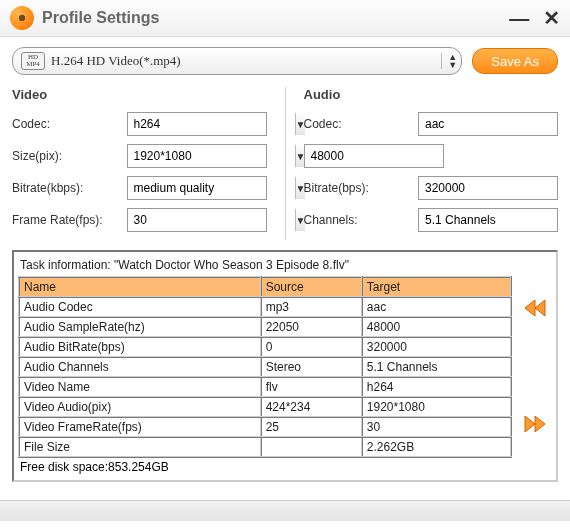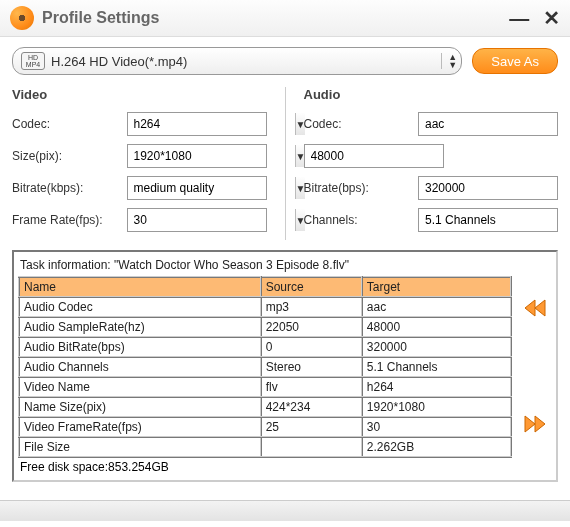--- a/index.html
+++ b/index.html
@@ -8,21 +8,21 @@
 .titlebar { display: flex; align-items: center; padding: 6px 10px; background: linear-gradient(#fdfdfd, #f0f0f0); border-bottom: 1px solid #ddd; }
 .titlebar .logo { width: 24px; height: 24px; background: radial-gradient(circle at 30% 30%, #ffb84d, #ff8c1a 60%, #e67300); border-radius: 50%; position: relative; margin-right: 8px; }
 .titlebar .logo::before { content: ""; position: absolute; top: 4px; left: 4px; width: 16px; height: 16px; background: radial-gradient(circle, #6b4a2b 30%, transparent 31%); border-radius: 50%; }
 .titlebar .title { font-size: 16px; font-weight: bold; color: #666; flex: 1; }
 .titlebar .winbtns { display: flex; gap: 14px; }
 .titlebar .winbtn { font-size: 20px; font-weight: bold; color: #333; cursor: pointer; line-height: 16px; }
 
 .content { padding: 10px 12px; }
 
 .profile-row { display: flex; gap: 10px; align-items: center; margin-bottom: 12px; }
-.profile-select { flex: 1; display: flex; align-items: center; border: 1px solid #999; border-radius: 12px; background: linear-gradient(#fff, #eee); padding: 3px 2px 3px 8px; height: 28px; }
+.profile-select { flex: 1; display: flex; align-items: center; border: 1px solid #999; border-radius: 12px; background: linear-gradient(#fff, #eee); padding: 3px 2px 3px 8px; height: 28px; font-family: Liberation Serif, serif; }
 .profile-select .icon-badge { width: 24px; height: 18px; border: 1px solid #888; border-radius: 3px; background: #f5f5f5; font-size: 7px; color: #444; display: flex; flex-direction: column; align-items: center; justify-content: center; line-height: 7px; margin-right: 6px; }
 .profile-select .label { flex: 1; font-size: 13px; color: #333; }
 .profile-select .arrows { width: 18px; display: flex; flex-direction: column; align-items: center; border-left: 1px solid #bbb; padding-left: 4px; }
 .profile-select .arrows span { font-size: 9px; line-height: 8px; color: #333; }
 
 .saveas-btn { background: linear-gradient(#ffb347, #ff8c1a); border: 1px solid #e67300; border-radius: 12px; color: #fff; font-size: 13px; padding: 4px 18px; cursor: pointer; height: 26px; }
 
 .settings-cols { display: flex; gap: 18px; margin-bottom: 10px; }
 .col { flex: 1; }
 .col h3 { font-size: 13px; font-weight: bold; color: #444; margin-bottom: 10px; }
@@ -177,21 +177,21 @@
                 <td>Audio Channels</td>
                 <td>Stereo</td>
                 <td>5.1 Channels</td>
               </tr>
               <tr>
                 <td>Video Name</td>
                 <td>flv</td>
                 <td>h264</td>
               </tr>
               <tr>
-                <td>Name Size(pix)</td>
+                <td>Video Audio(pix)</td>
                 <td>424*234</td>
                 <td>1920*1080</td>
               </tr>
               <tr>
                 <td>Video FrameRate(fps)</td>
                 <td>25</td>
                 <td>30</td>
               </tr>
               <tr>
                 <td>File Size</td>

